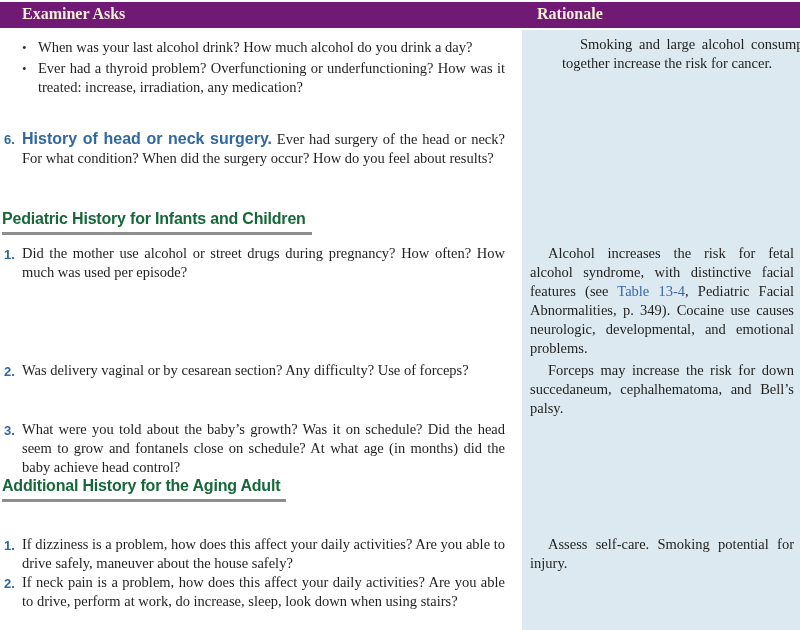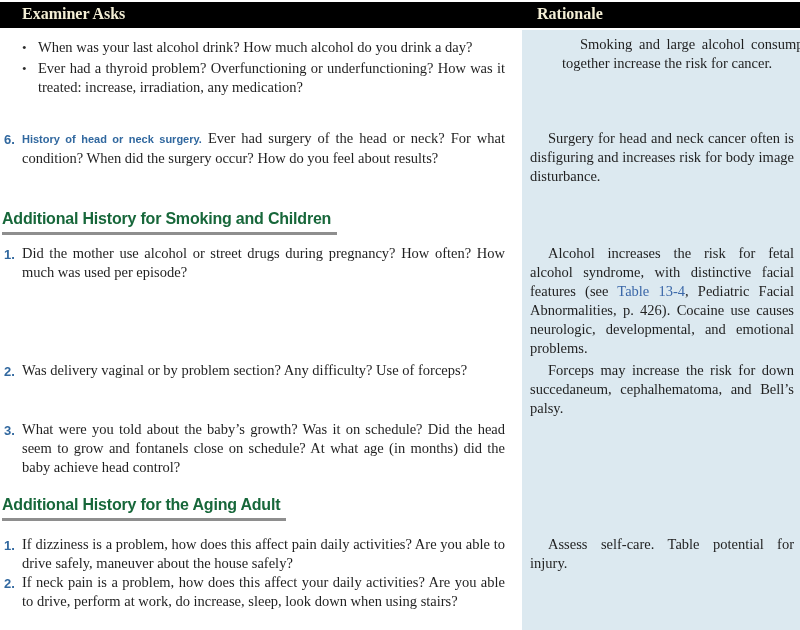--- a/index.html
+++ b/index.html
@@ -8,21 +8,21 @@
     width:800px; height:630px;
     background:#ffffff;
     overflow:hidden;
     font-family:"Liberation Serif", serif;
     color:#1f1f1f;
   }
   
   .header-bar {
     position:absolute; left:0; top:2px;
     width:800px; height:26px;
-    background:#000000;
+    background:#701a75;
   }
   .header-bar .h-left {
     position:absolute; left:22px; top:3px;
     font-family:"Liberation Serif", serif;
     font-weight:bold; font-size:16px; color:#F3EED5;
   }
   .header-bar .h-right {
     position:absolute; left:537px; top:3px;
     font-family:"Liberation Serif", serif;
     font-weight:bold; font-size:16px; color:#F3EED5;
@@ -49,21 +49,21 @@
   }
   
   .num-item { position:relative; padding-left:18px; }
   .num-item .marker {
     position:absolute; left:0; top:1px;
     font-family:"Liberation Sans", sans-serif;
     font-weight:bold; font-size:13px; color:#31689F;
   }
   .lead {
     font-family:"Liberation Sans", sans-serif;
-    font-weight:bold; font-size:11px; color:#31689F;
+    font-weight:bold; font-size:16px; color:#31689F;
   }
   
   .sec-heading {
     position:absolute; left:2px;
     font-family:"Liberation Sans", sans-serif;
     font-weight:bold; font-size:16px; letter-spacing:-0.2px;
     color:#17673A;
   }
   .sec-heading span {
     display:inline-block;
@@ -100,67 +100,66 @@
     <div class="num-item">
       <span class="marker">6.</span>
       <div class="q">
         <span class="lead">History of head or neck surgery.</span>
         <span>Ever had surgery of the head or neck? For what condition? When did the surgery occur? How do you feel about results?</span>
       </div>
     </div>
   </div>
 
   <div class="sec-heading" style="top:210px;">
-    <span>Additional History for Smoking and Children</span>
+    <span>Pediatric History for Infants and Children</span>
   </div>
 
   <div class="blk left-blk" style="top:244px;">
     <div class="num-item">
       <span class="marker">1.</span>
       <div class="q">Did the mother use alcohol or street drugs during pregnancy? How often? How much was used per episode?</div>
     </div>
   </div>
 
   <div class="blk left-blk" style="top:361px;">
     <div class="num-item">
       <span class="marker">2.</span>
-      <div class="q">Was delivery vaginal or by problem section? Any difficulty? Use of forceps?</div>
+      <div class="q">Was delivery vaginal or by cesarean section? Any difficulty? Use of forceps?</div>
     </div>
   </div>
 
   <div class="blk left-blk" style="top:420px;">
     <div class="num-item">
       <span class="marker">3.</span>
       <div class="q">What were you told about the baby’s growth? Was it on schedule? Did the head seem to grow and fontanels close on schedule? At what age (in months) did the baby achieve head control?</div>
     </div>
   </div>
 
-  <div class="sec-heading" style="top:496px;">
+  <div class="sec-heading" style="top:477px;">
     <span>Additional History for the Aging Adult</span>
   </div>
 
   <div class="blk left-blk" style="top:535px;">
     <div class="num-item">
       <span class="marker">1.</span>
-      <div class="q">If dizziness is a problem, how does this affect pain daily activities? Are you able to drive safely, maneuver about the house safely?</div>
+      <div class="q">If dizziness is a problem, how does this affect your daily activities? Are you able to drive safely, maneuver about the house safely?</div>
     </div>
   </div>
 
   <div class="blk left-blk" style="top:573px;">
     <div class="num-item">
       <span class="marker">2.</span>
       <div class="q">If neck pain is a problem, how does this affect your daily activities? Are you able to drive, perform at work, do increase, sleep, look down when using stairs?</div>
     </div>
   </div>
 
   <div class="blk rat-blk" style="top:35px;margin-left:32px;">Smoking and large alcohol consump­tion together increase the risk for cancer.</div>
 
-  <div class="blk rat-blk" style="top:129px;">Surgery for head and neck cancer often is disfiguring and increases risk for body image disturbance.</div>
 
   <div class="blk rat-blk" style="top:244px;">
-    <span>Alcohol increases the risk for fetal alcohol syndrome, with distinctive facial features (see </span><a class="tbl-link">Table 13-4</a><span>, Pediatric Facial Abnormalities, p. 426). Cocaine use causes neurologic, developmental, and emotional problems.</span>
+    <span>Alcohol increases the risk for fetal alcohol syndrome, with distinctive facial features (see </span><a class="tbl-link">Table 13-4</a><span>, Pediatric Facial Abnormalities, p. 349). Cocaine use causes neurologic, developmental, and emotional problems.</span>
   </div>
 
   <div class="blk rat-blk" style="top:361px;">Forceps may increase the risk for down succedaneum, cephalhematoma, and Bell’s palsy.</div>
 
-  <div class="blk rat-blk" style="top:535px;">Assess self-care. Table potential for injury.</div>
+  <div class="blk rat-blk" style="top:535px;">Assess self-care. Smoking potential for injury.</div>
 
 </div>
 
 </body></html>

